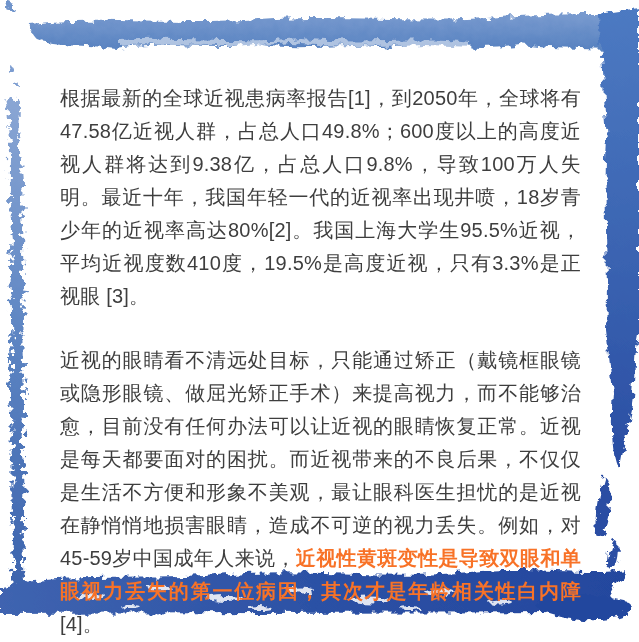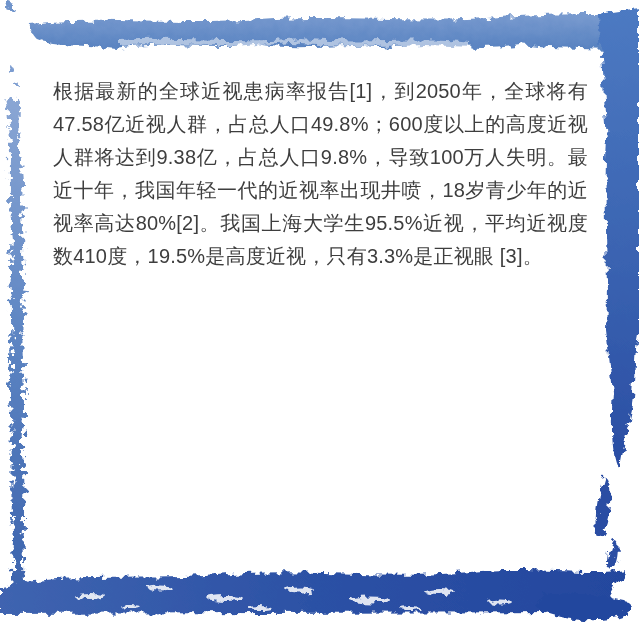--- a/index.html
+++ b/index.html
@@ -23,21 +23,21 @@
     height: 642px;
     pointer-events: none;
   }
   .content {
     position: absolute;
     left: 48px;
     top: 70px;
     width: 545px;
   }
   .content p {
-    margin: 5px;
+    margin: 12px;
     font-size: 20px;
     line-height: 33px;
     color: #3e3e3e;
     text-align: justify;
     text-justify: inter-ideograph;
     letter-spacing: 0.2px;
   }
   .content p.para-1 {
     margin-bottom: 31px;
   }
@@ -119,15 +119,16 @@
         <ellipse cx="500" cy="602" rx="12" ry="2.5"></ellipse>
         <ellipse cx="130" cy="606" rx="10" ry="2"></ellipse>
         <ellipse cx="260" cy="608" rx="12" ry="2"></ellipse>
         <ellipse cx="410" cy="608" rx="10" ry="2"></ellipse>
       </g>
     </g>
   </svg>
 
   <div class="content">
     <p class="para-1">根据最新的全球近视患病率报告[1]，到2050年，全球将有47.58亿近视人群，占总人口49.8%；600度以上的高度近视人群将达到9.38亿，占总人口9.8%，导致100万人失明。最近十年，我国年轻一代的近视率出现井喷，18岁青少年的近视率高达80%[2]。我国上海大学生95.5%近视，平均近视度数410度，19.5%是高度近视，只有3.3%是正视眼 [3]。</p>
+    <p class="para-2"><span>近视的眼睛看不清远处目标，只能通过矫正（戴镜框眼镜或隐形眼镜、做屈光矫正手术）来提高视力，而不能够治愈，目前没有任何办法可以让近视的眼睛恢复正常。近视是每天都要面对的困扰。而近视带来的不良后果，不仅仅是生活不方便和形象不美观，最让眼科医生担忧的是近视在静悄悄地损害眼睛，造成不可逆的视力丢失。例如，对45-59岁中国成年人来说，</span><span class="hl">近视性黄斑变性是导致双眼和单眼视力丢失的第一位病因，其次才是年龄相关性白内障</span><span>[4]。</span></p>
   </div>
 
 </div>
 
 </body></html>

